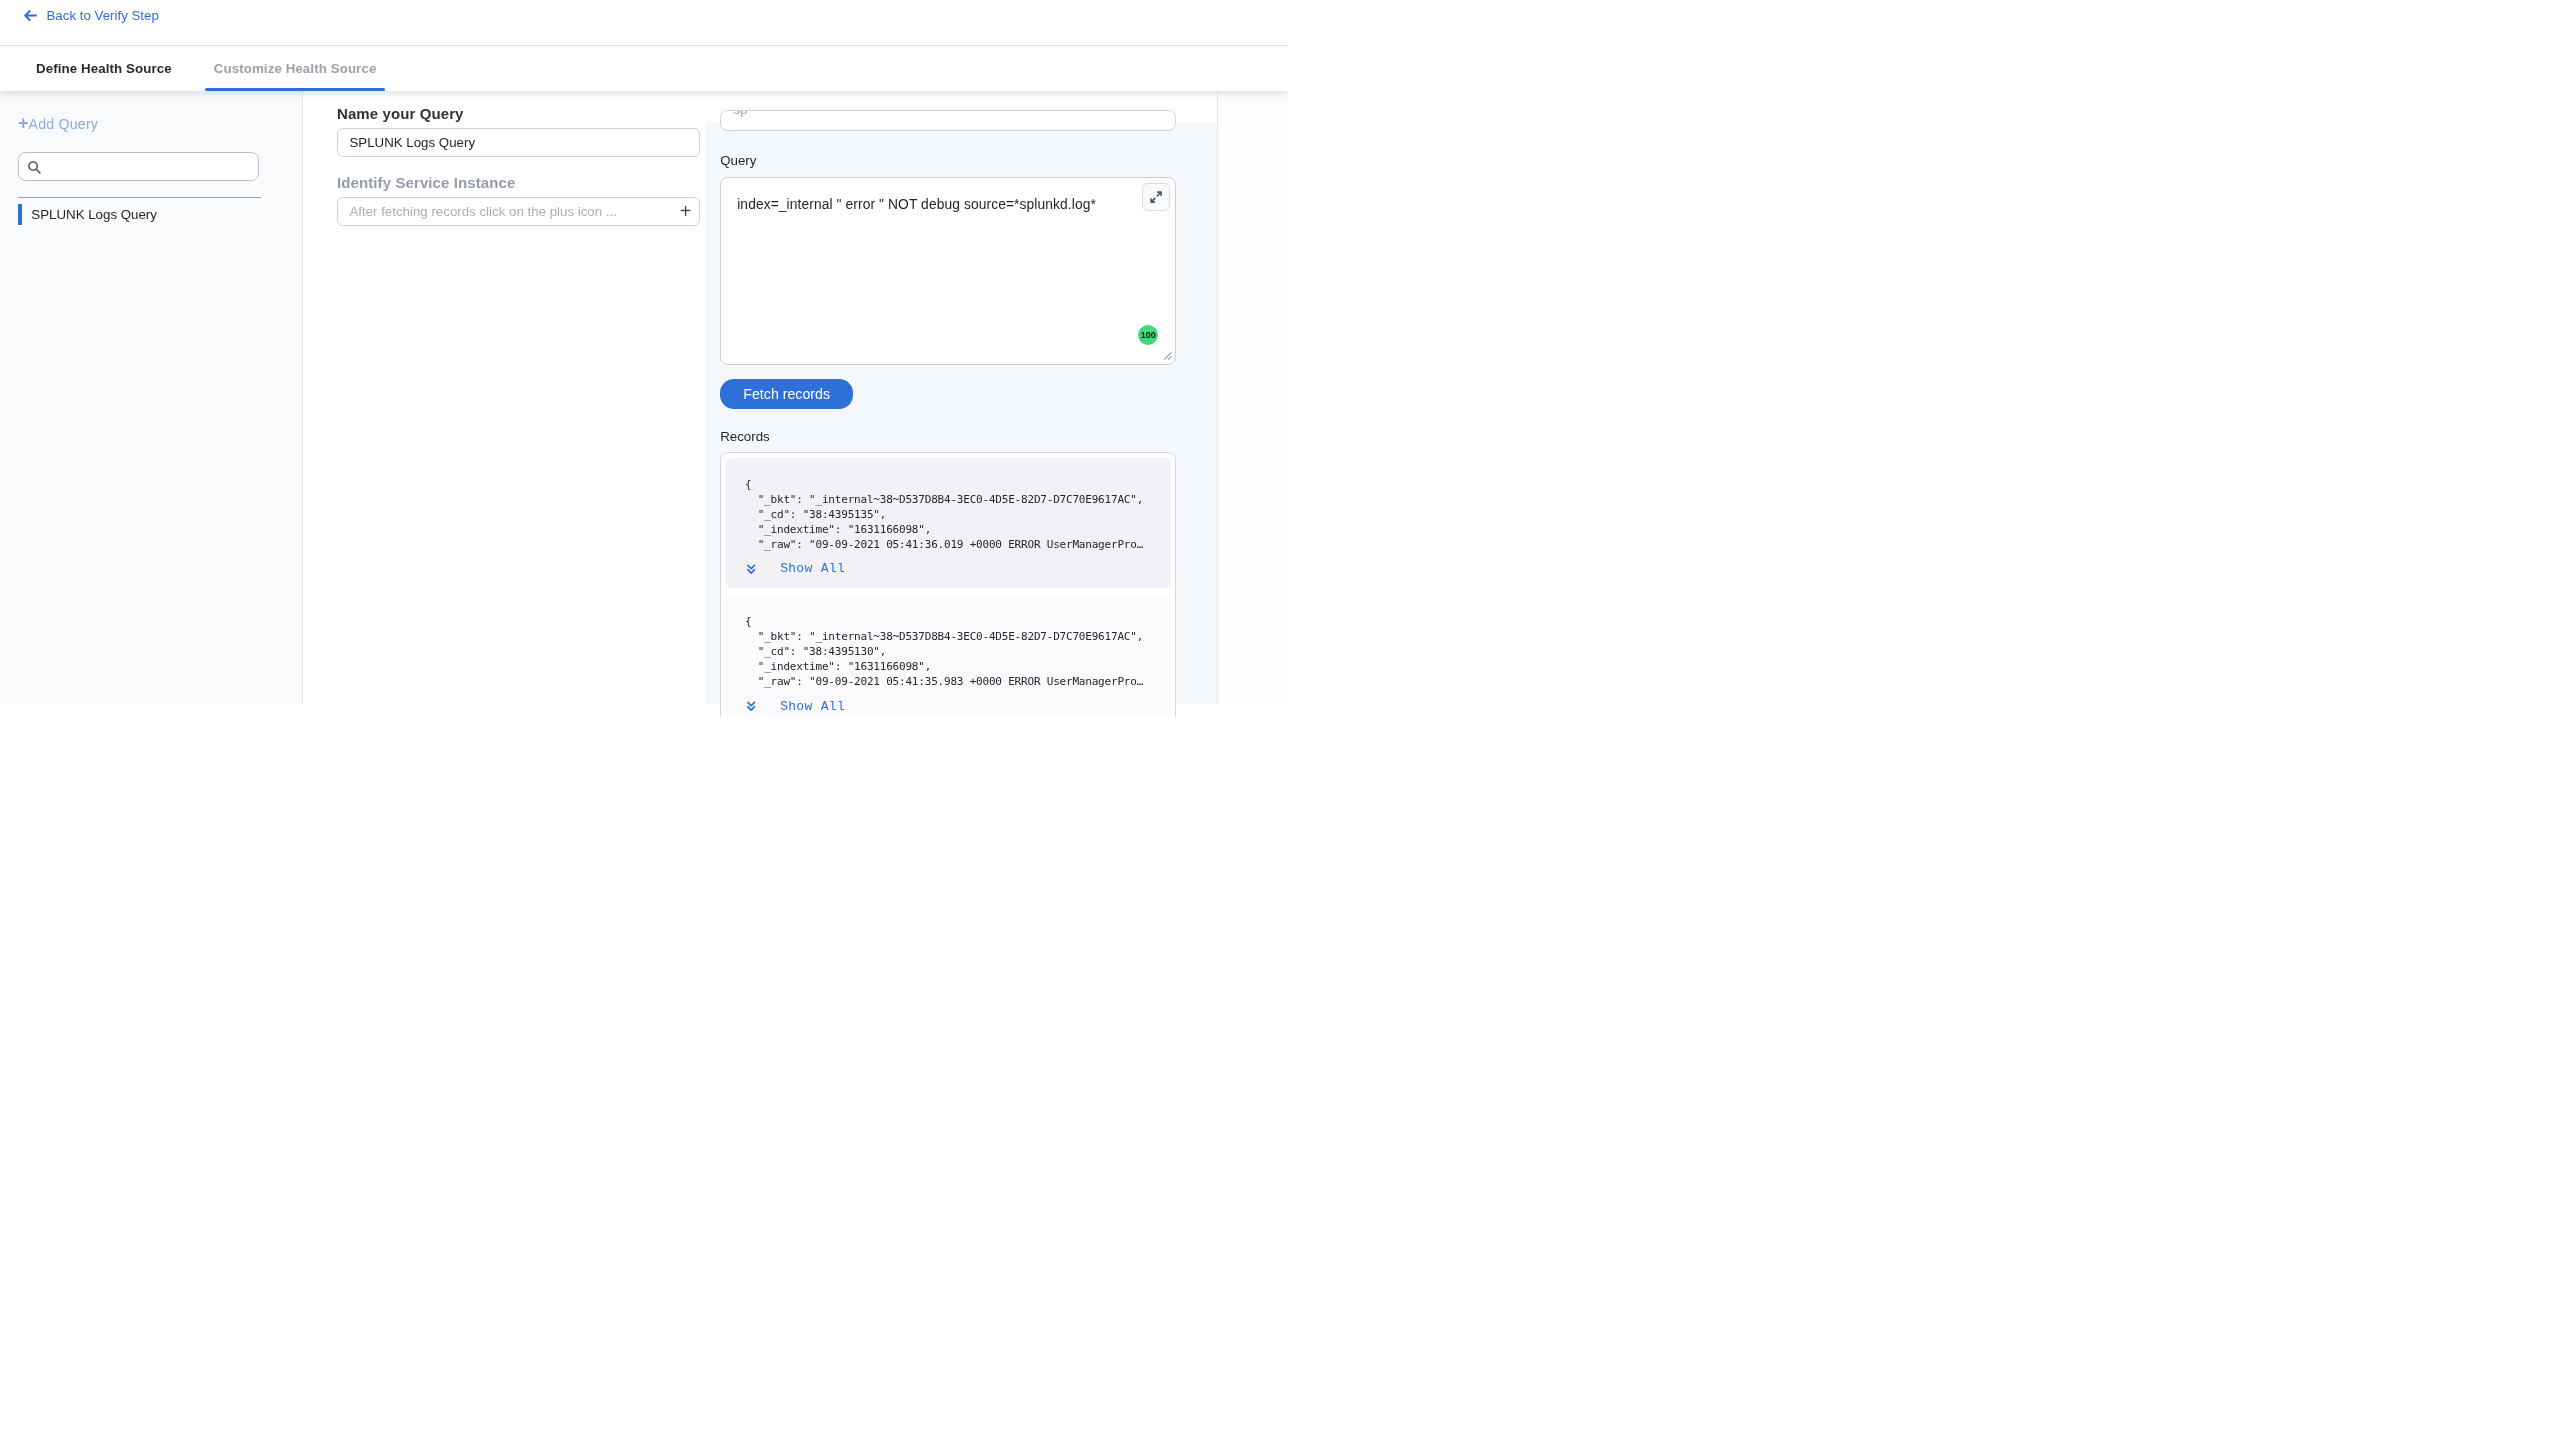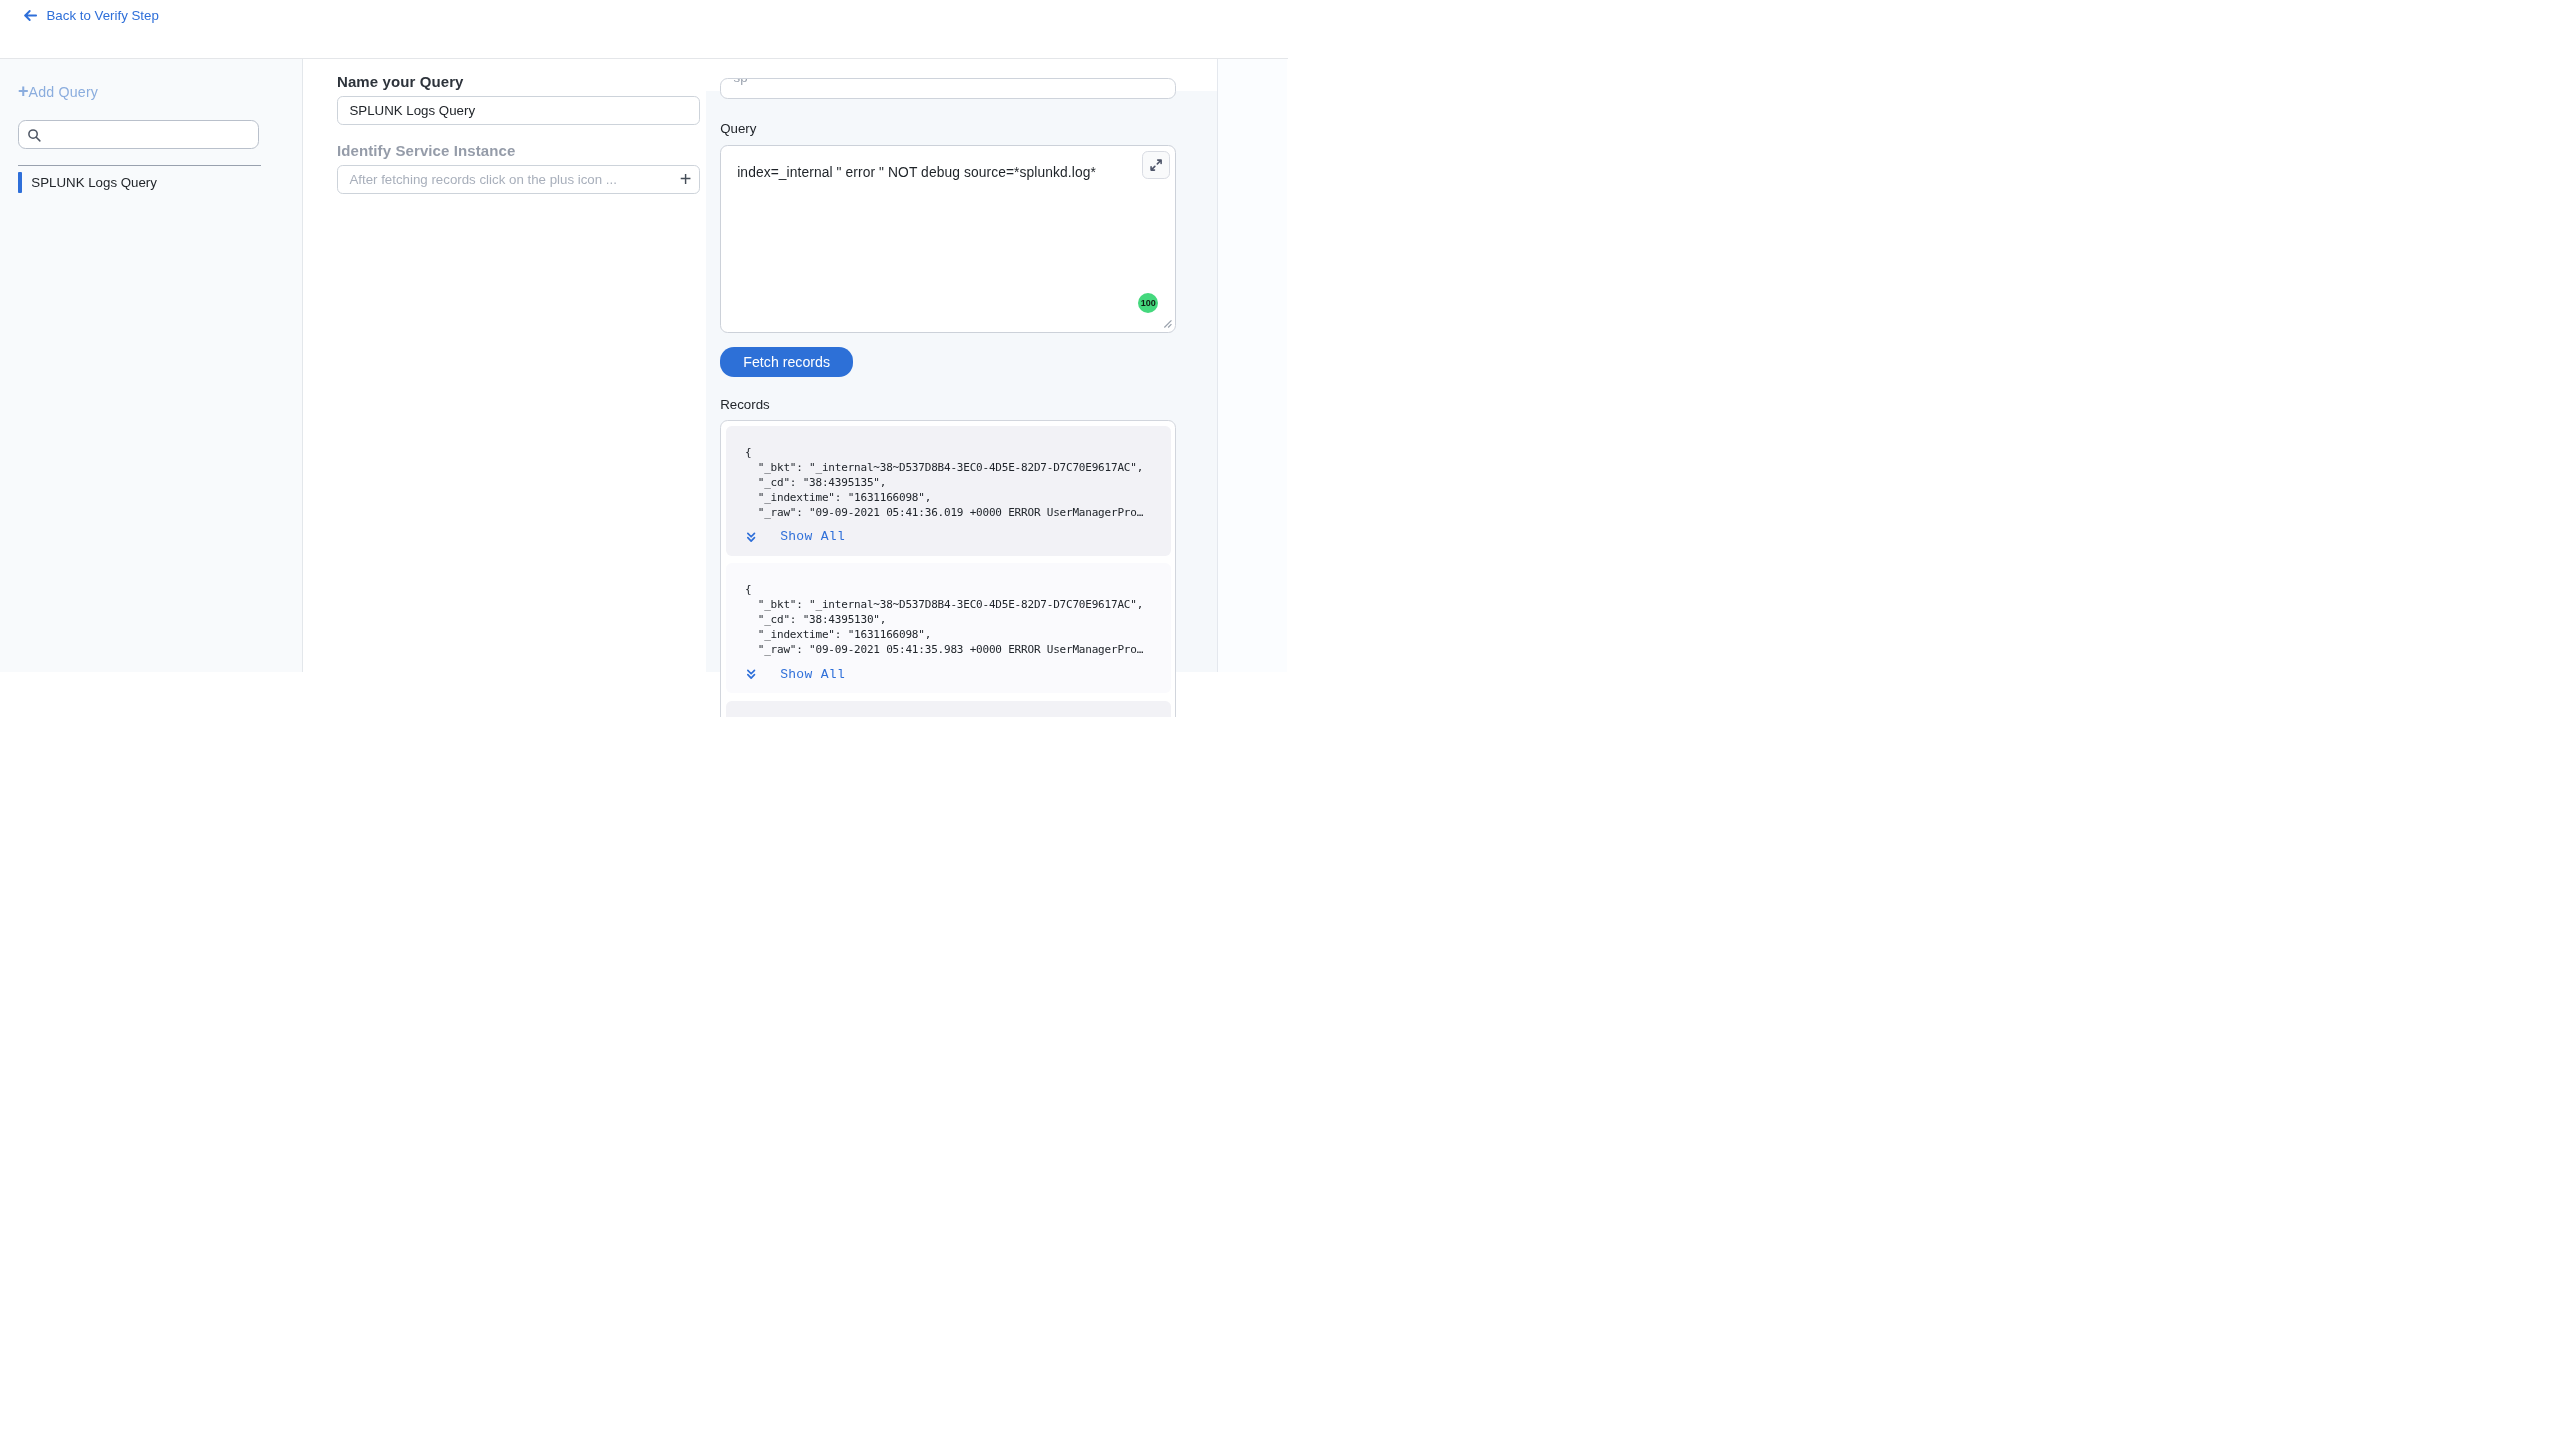--- a/index.html
+++ b/index.html
@@ -1,21 +1,21 @@
 <!DOCTYPE html>
 <html style="font-size:15px"><head>
 <meta charset="utf-8">
 <style>
   * { margin:0; padding:0; box-sizing:border-box; }
   html,body { background:#ffffff; }
   body { font-family:"Liberation Sans", sans-serif; color:#22262c; }
   .page { position:relative; width:1288px; height:717px; overflow:hidden; background:#fff; }
 
   
-  .hdr { height:59px; background:#fff; border-bottom:0.9px solid #e4e6e9; padding:5.7px 0 0 22px; }
+  .hdr { height:46px; background:#fff; border-bottom:0.9px solid #e4e6e9; padding:5.7px 0 0 22px; }
   .back-row { display:flex; align-items:center; gap:8.5px; height:19px; cursor:pointer; }
   .back-row span { color:#2e6fd9; font-size:13.3px; }
   .page-title { margin-top:6.6px; font-size:17px; font-weight:700; color:#1f2227; letter-spacing:0.1px; }
 
   
   .tabbar { position:relative; z-index:3; height:45px; background:#fff; display:flex; gap:25px;
             padding-left:27.5px; box-shadow:0 2.8px 6.6px rgba(50,60,80,0.14); }
   .tab { position:relative; display:flex; align-items:center; padding:0 8.5px; font-size:13.3px;
          font-weight:700; letter-spacing:0.1px; cursor:pointer; }
   .tab.dark { color:#272c33; }
@@ -99,20 +99,29 @@
 
   <div class="hdr">
     <div class="back-row">
       <svg width="16" height="15" viewBox="0 0 17 16">
         <path d="M15 8H3.2M8.2 3.2L3.4 8l4.8 4.8" stroke="#2e6fd9" stroke-width="2" fill="none" stroke-linecap="round" stroke-linejoin="round"></path>
       </svg>
       <span>Back to Verify Step</span>
     </div>
   </div>
 
+  <div class="tabbar">
+    <div class="tab dark">
+      <span>Define Health Source</span>
+    </div>
+    <div class="tab active">
+      <span>Customize Health Source</span>
+      <div class="tab-underline"></div>
+    </div>
+  </div>
 
   <div class="body">
 
     <div class="sidebar">
       <div class="add-query">
         <span class="plus">+</span>
         <span class="aq-label">Add Query</span>
       </div>
       <div class="search-wrap">
         <svg width="14.2" height="14.2" viewBox="0 0 15 15">

